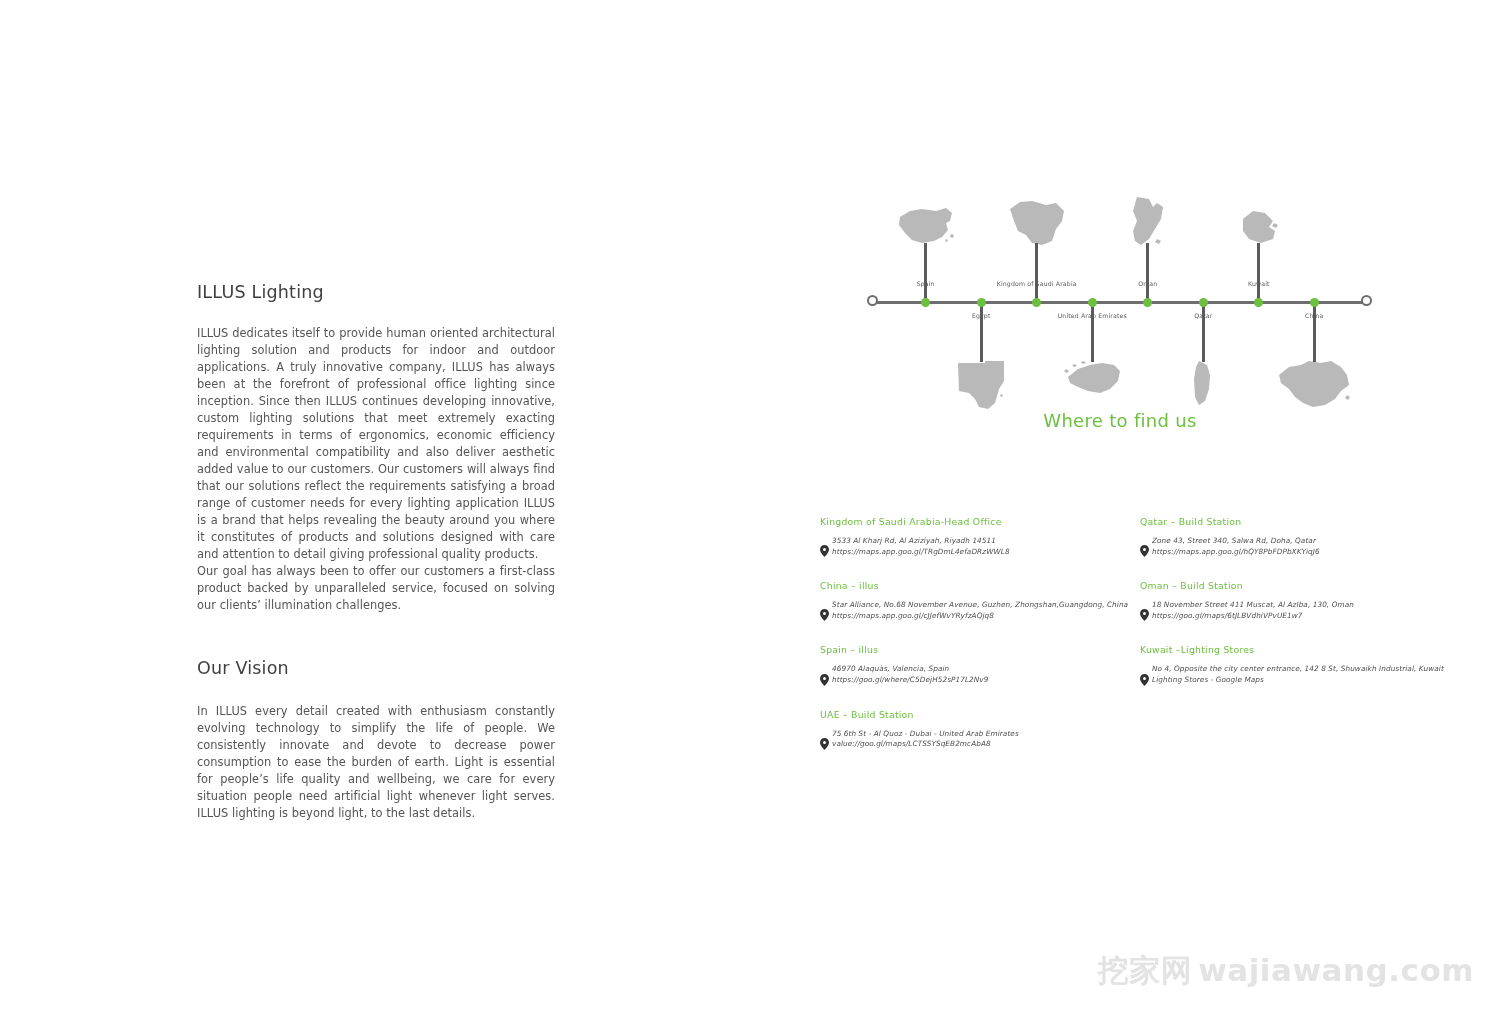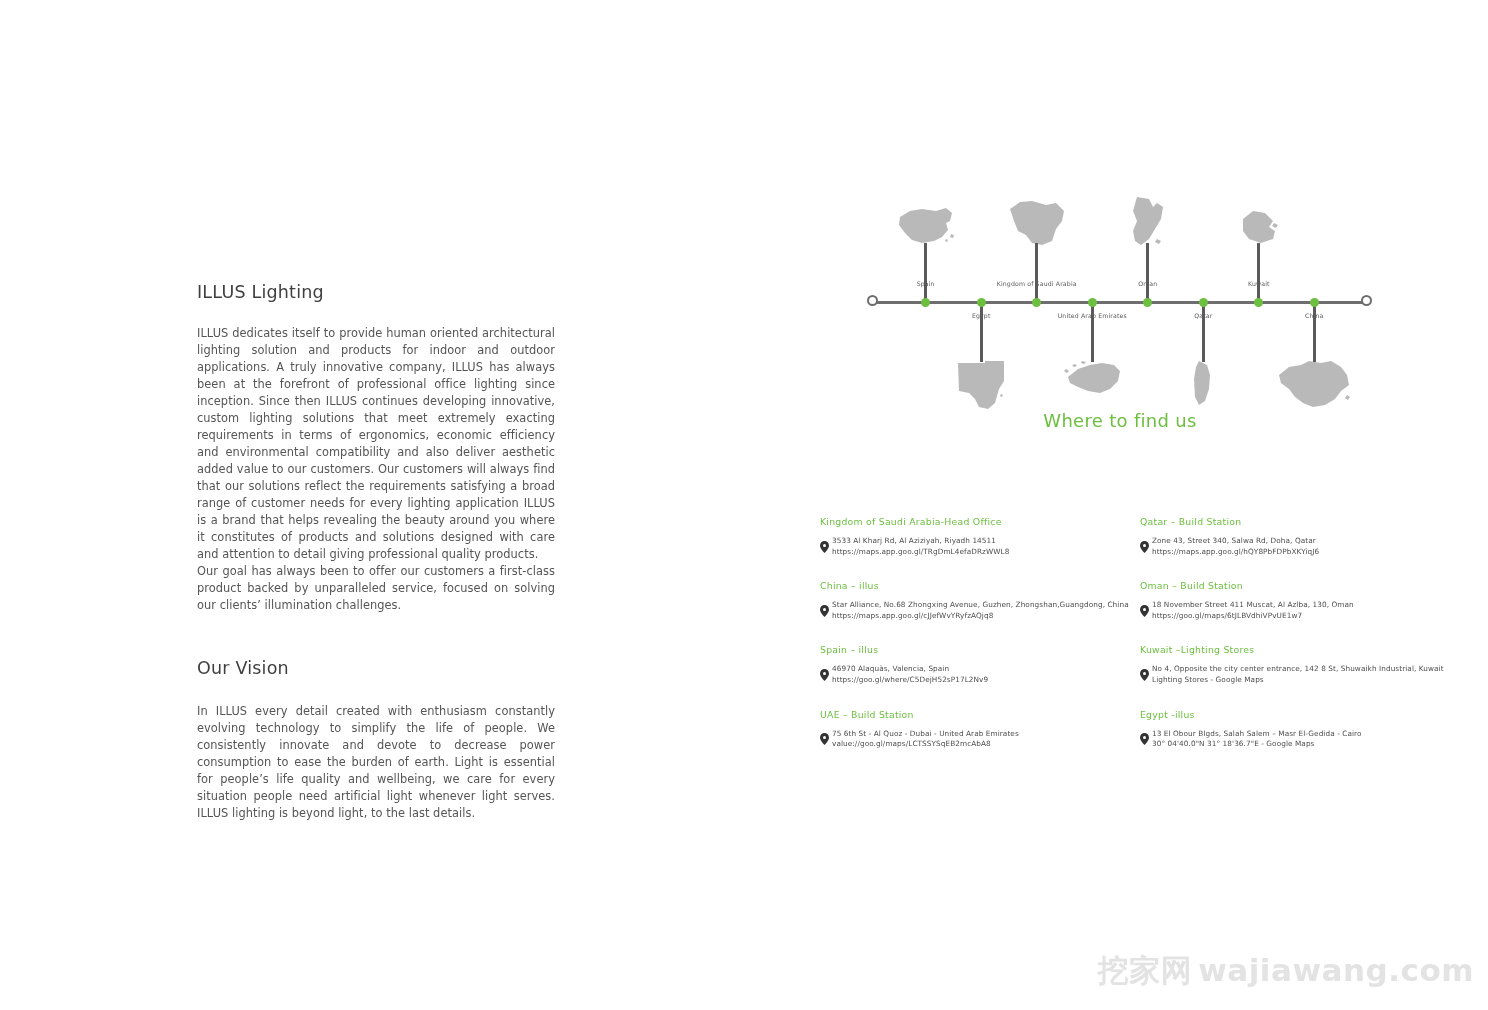--- a/index.html
+++ b/index.html
@@ -152,22 +152,23 @@
   }
   .addr-cell { padding-bottom: 23px; }
   .addr-head {
     font-size: 9.3px;
     color: #6cbf3f;
     margin: 0 0 9px 0;
     letter-spacing: 0.25px;
   }
   .addr-row {
     display: flex;
-    align-items: center;
+    align-items: flex-end;
     gap: 3px;
+    font-style: italic;
   }
   .pin-icon {
     flex: 0 0 auto;
     width: 9px;
     height: 12px;
     margin-top: 0px;
   }
   .pin-icon svg { display: block; }
   .addr-lines {
     font-size: 7.3px;
@@ -336,21 +337,21 @@
       <div class="addr-cell">
         <div class="addr-head">China – illus</div>
         <div class="addr-row">
           <span class="pin-icon">
             <svg width="9" height="12" viewBox="0 0 9 12">
               <path d="M4.5,0 C2,0 0,2 0,4.5 C0,7.6 4.5,12 4.5,12 C4.5,12 9,7.6 9,4.5 C9,2 7,0 4.5,0 Z" fill="#333333"></path>
               <circle cx="4.5" cy="4.4" r="1.5" fill="#ffffff"></circle>
             </svg>
           </span>
           <div class="addr-lines">
-            <div>Star Alliance, No.68 Zhongxing Avenue, Guzhen, Zhongshan,Guangdong, China</div>
+            <div>Star Alliance, No.68 November Avenue, Guzhen, Zhongshan,Guangdong, China</div>
             <div>https://maps.app.goo.gl/cJJefWvYRyfzAQjq8</div>
           </div>
         </div>
       </div>
       <div class="addr-cell">
         <div class="addr-head">Oman – Build Station</div>
         <div class="addr-row">
           <span class="pin-icon">
             <svg width="9" height="12" viewBox="0 0 9 12">
               <path d="M4.5,0 C2,0 0,2 0,4.5 C0,7.6 4.5,12 4.5,12 C4.5,12 9,7.6 9,4.5 C9,2 7,0 4.5,0 Z" fill="#333333"></path>
@@ -398,35 +399,20 @@
         <div class="addr-row">
           <span class="pin-icon">
             <svg width="9" height="12" viewBox="0 0 9 12">
               <path d="M4.5,0 C2,0 0,2 0,4.5 C0,7.6 4.5,12 4.5,12 C4.5,12 9,7.6 9,4.5 C9,2 7,0 4.5,0 Z" fill="#333333"></path>
               <circle cx="4.5" cy="4.4" r="1.5" fill="#ffffff"></circle>
             </svg>
           </span>
           <div class="addr-lines">
             <div>75 6th St - Al Quoz - Dubai - United Arab Emirates</div>
             <div>value://goo.gl/maps/LCTSSYSqEB2mcAbA8</div>
-          </div>
-        </div>
-      </div>
-      <div class="addr-cell">
-        <div class="addr-head">Egypt -illus</div>
-        <div class="addr-row">
-          <span class="pin-icon">
-            <svg width="9" height="12" viewBox="0 0 9 12">
-              <path d="M4.5,0 C2,0 0,2 0,4.5 C0,7.6 4.5,12 4.5,12 C4.5,12 9,7.6 9,4.5 C9,2 7,0 4.5,0 Z" fill="#333333"></path>
-              <circle cx="4.5" cy="4.4" r="1.5" fill="#ffffff"></circle>
-            </svg>
-          </span>
-          <div class="addr-lines">
-            <div>13 El Obour Blgds, Salah Salem – Masr El-Gedida - Cairo</div>
-            <div>30° 04'40.0"N 31° 18'36.7"E - Google Maps</div>
           </div>
         </div>
       </div>
     </div>
 
 </div>
 
 <div class="watermark">
   <span class="wm-cn">挖家网</span><span>wajiawang.com</span>
 </div>

